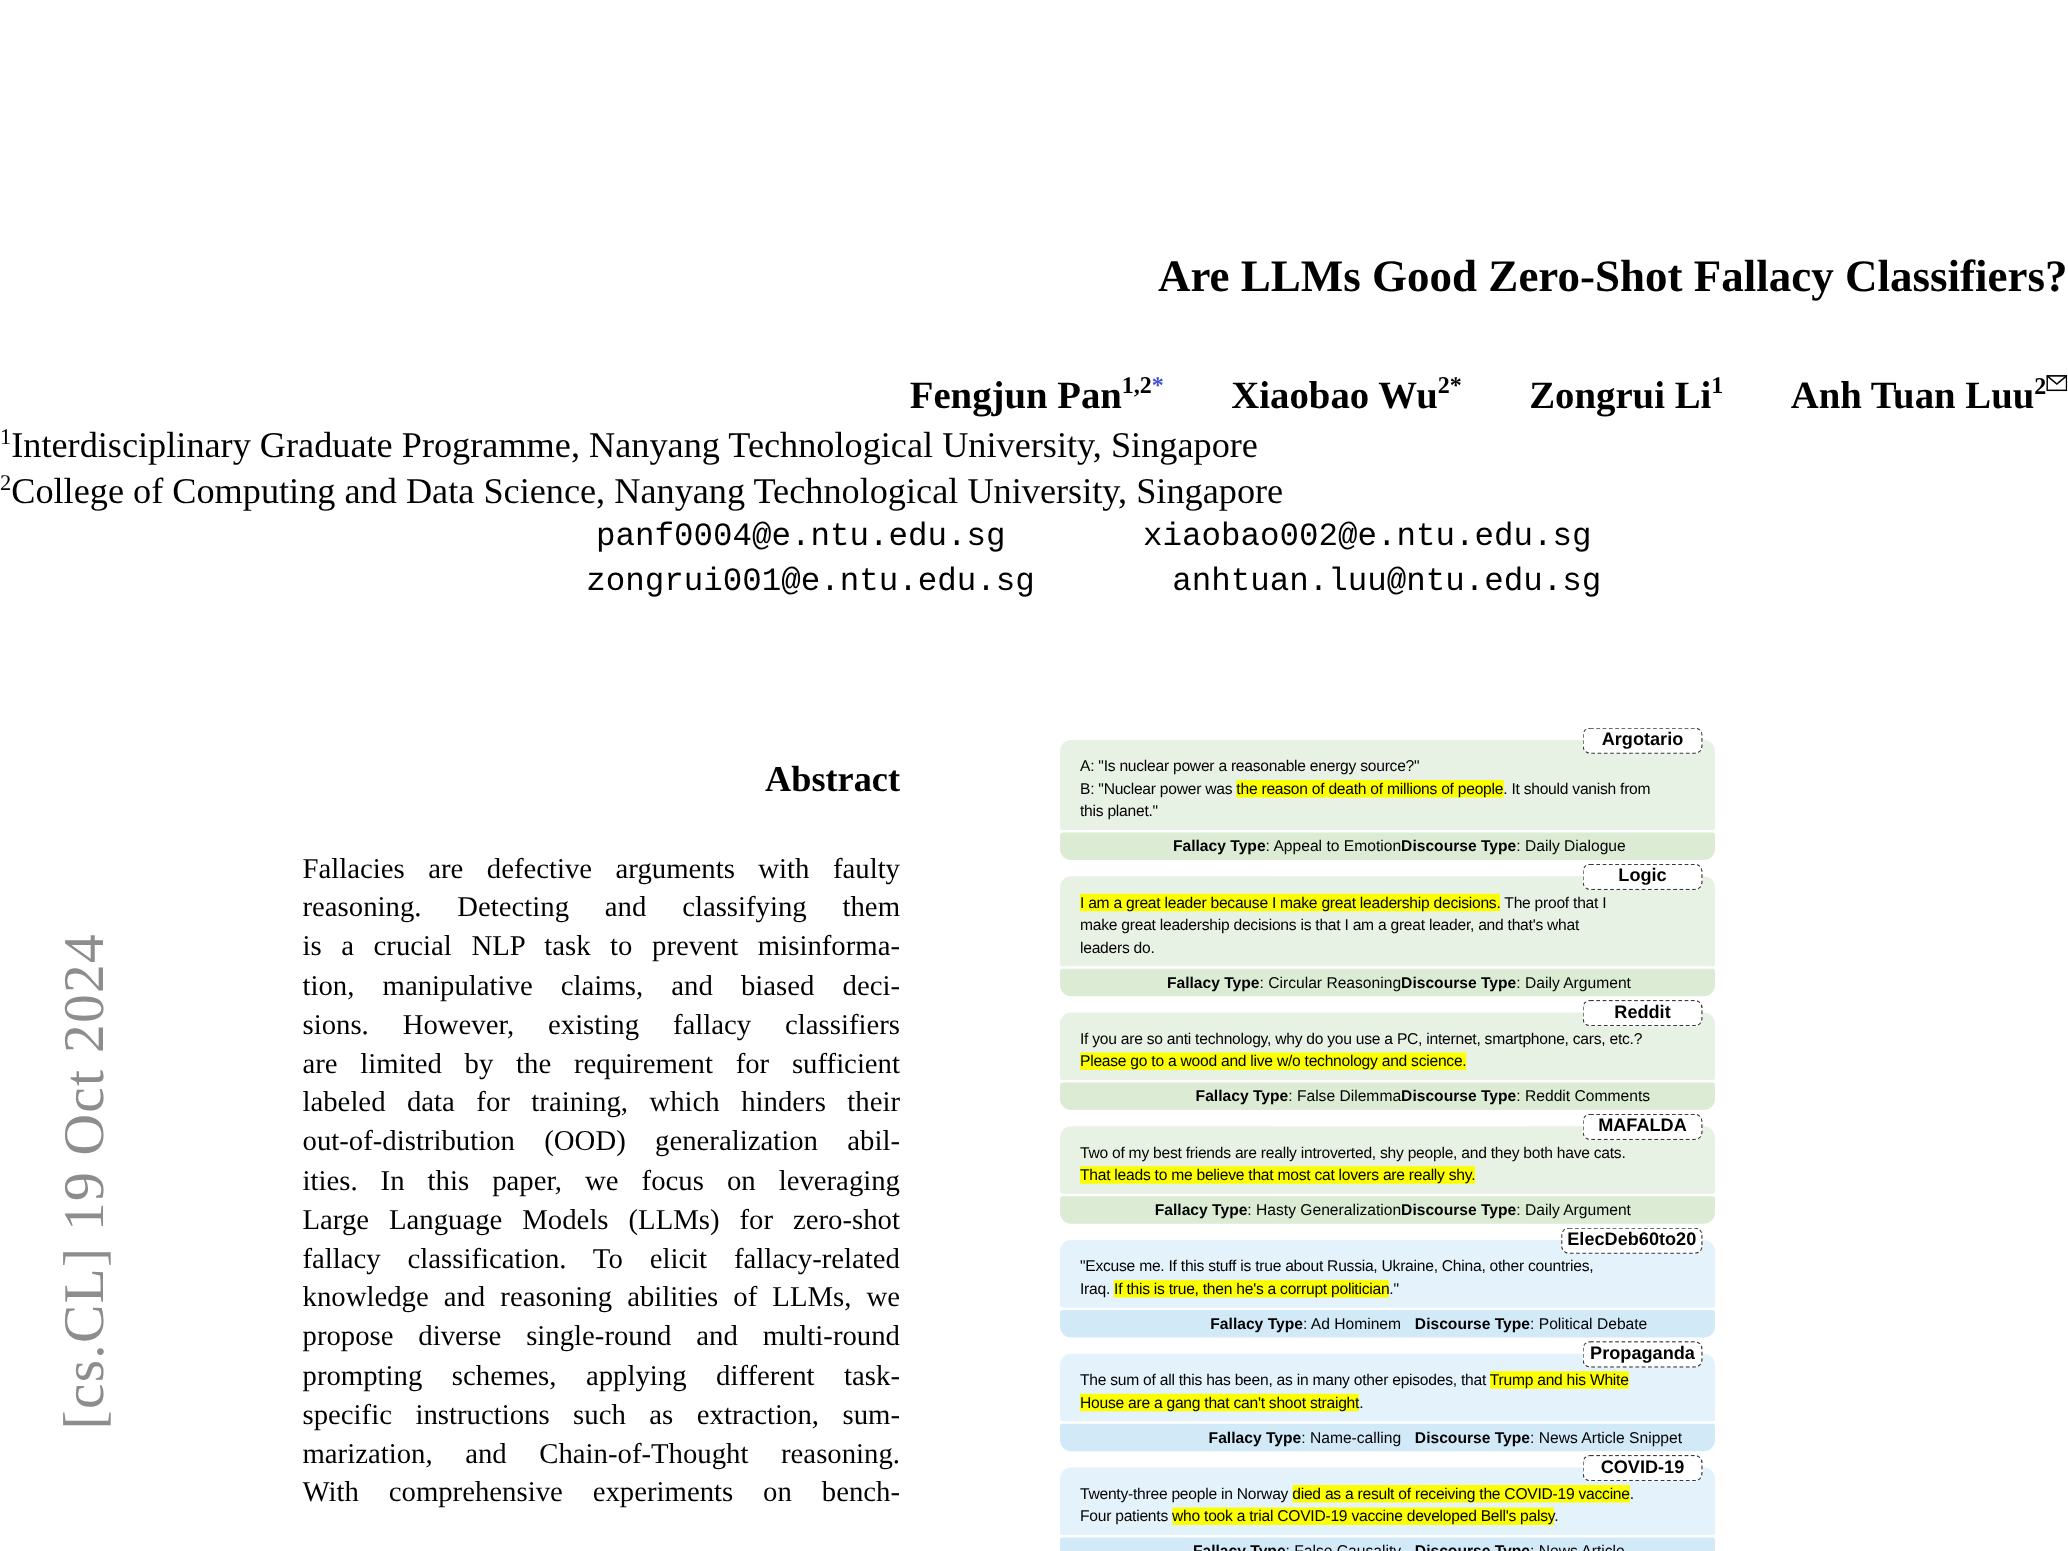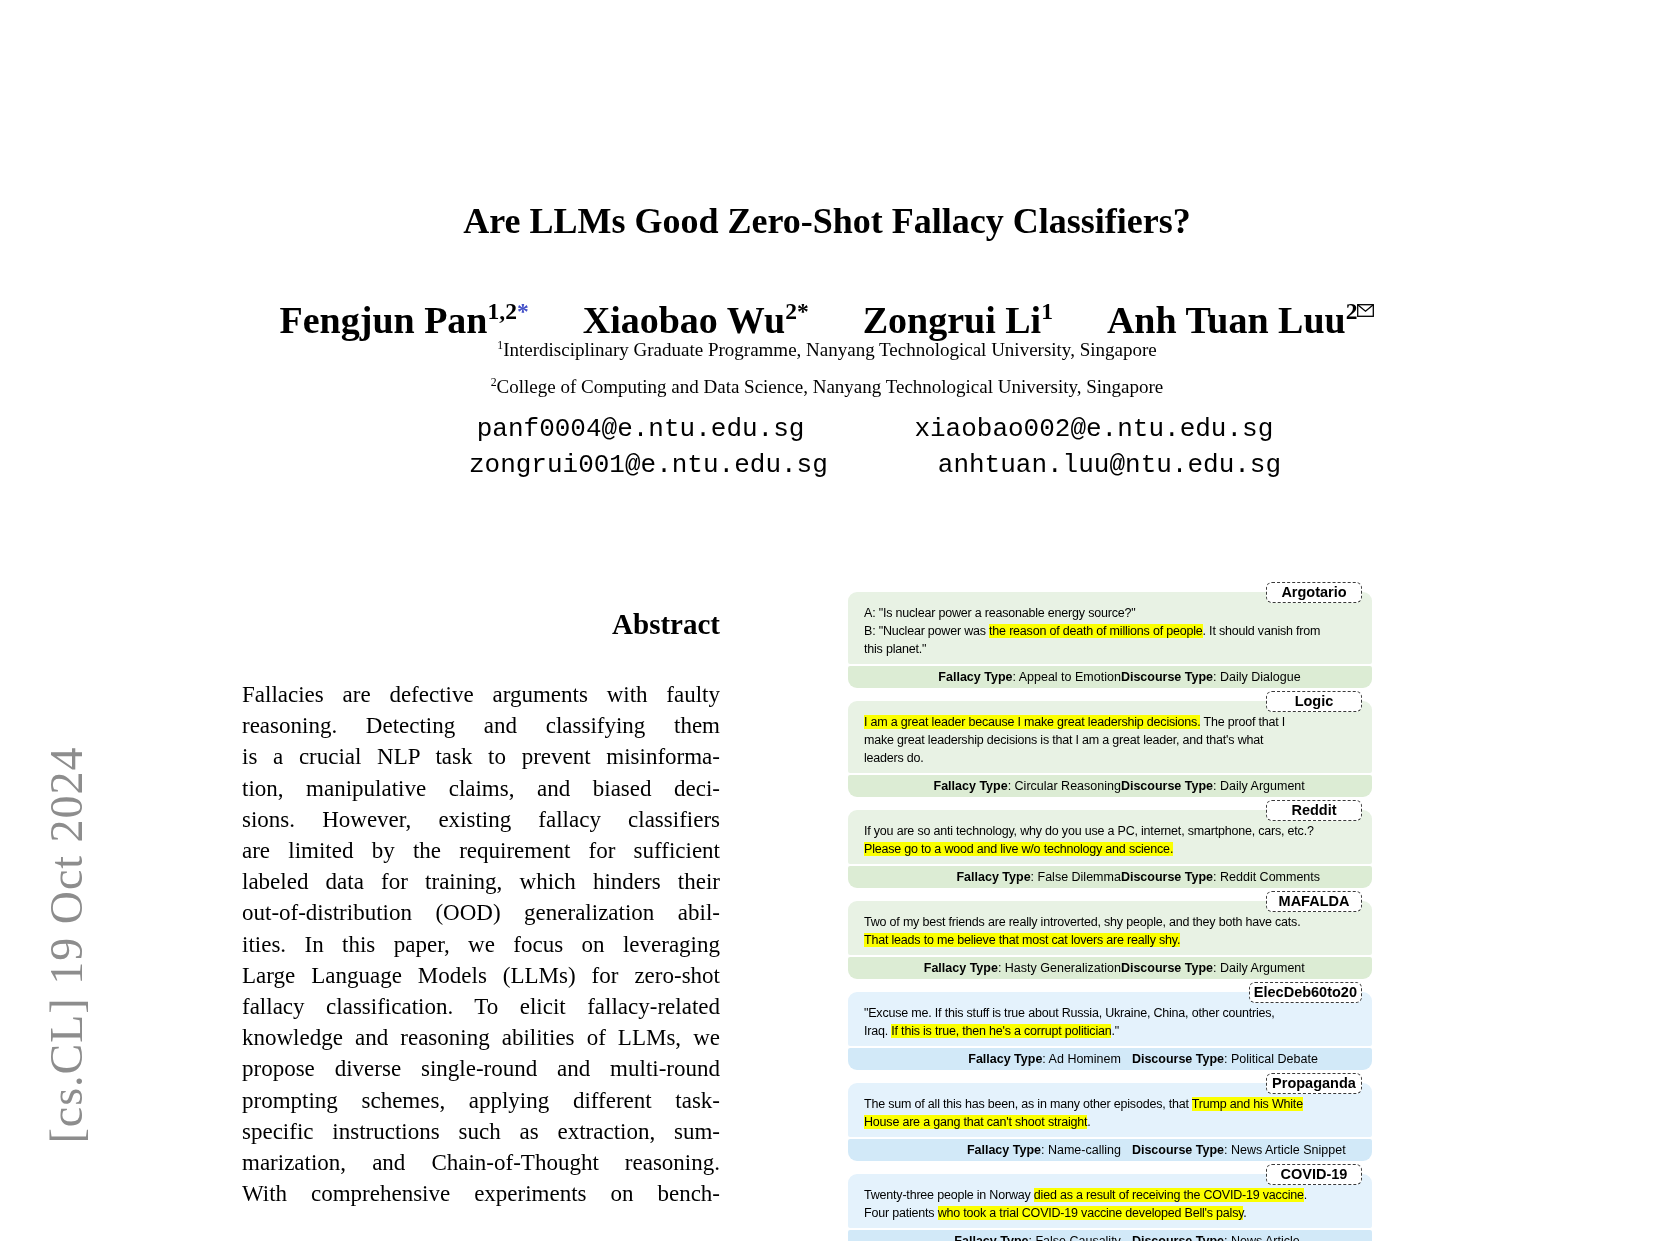--- a/index.html
+++ b/index.html
@@ -12,33 +12,33 @@
   .watermark {
     position:absolute; left:-208px; top:913px; width:560px; height:64px;
     transform:rotate(-90deg);
     font-family:"Liberation Serif", serif;
     font-size:46px; letter-spacing:1px; color:var(--watermark,#8d8d8d);
     text-align:center; white-space:nowrap;
   }
   
   .title {
     position:absolute; left:0; top:200px; width:100%;
-    text-align:center; font-weight:bold; font-size:36px;
+    text-align:right; font-weight:bold; font-size:36px;
   }
   .authors {
     position:absolute; left:0; top:298px; width:100%;
-    display:flex; justify-content:center; gap:54px;
-    font-weight:bold; font-size:38px;
+    display:flex; justify-content:flex-end; gap:54px;
+    font-weight:bold; font-size:31px;
   }
   .a-sup { font-size:0.62em; }
   .star-blue { color:var(--star-blue,#4350c8); }
   .env-svg { vertical-align:2px; }
   .affil {
     position:absolute; left:0; width:100%;
-    text-align:center; font-size:19px;
+    font-size:29px;
   }
   .affil sup { font-size:0.62em; }
   .emails {
     position:absolute; left:0; width:100%;
     display:flex; justify-content:center; gap:110px;
     font-family:"Liberation Mono", monospace; font-size:26px;padding-left:48px;
   }
   
   .abstract { position:absolute; left:242px; top:608px; width:478px; }
   .abs-head { text-align:right; font-weight:bold; font-size:29px; margin-bottom:38px; }

